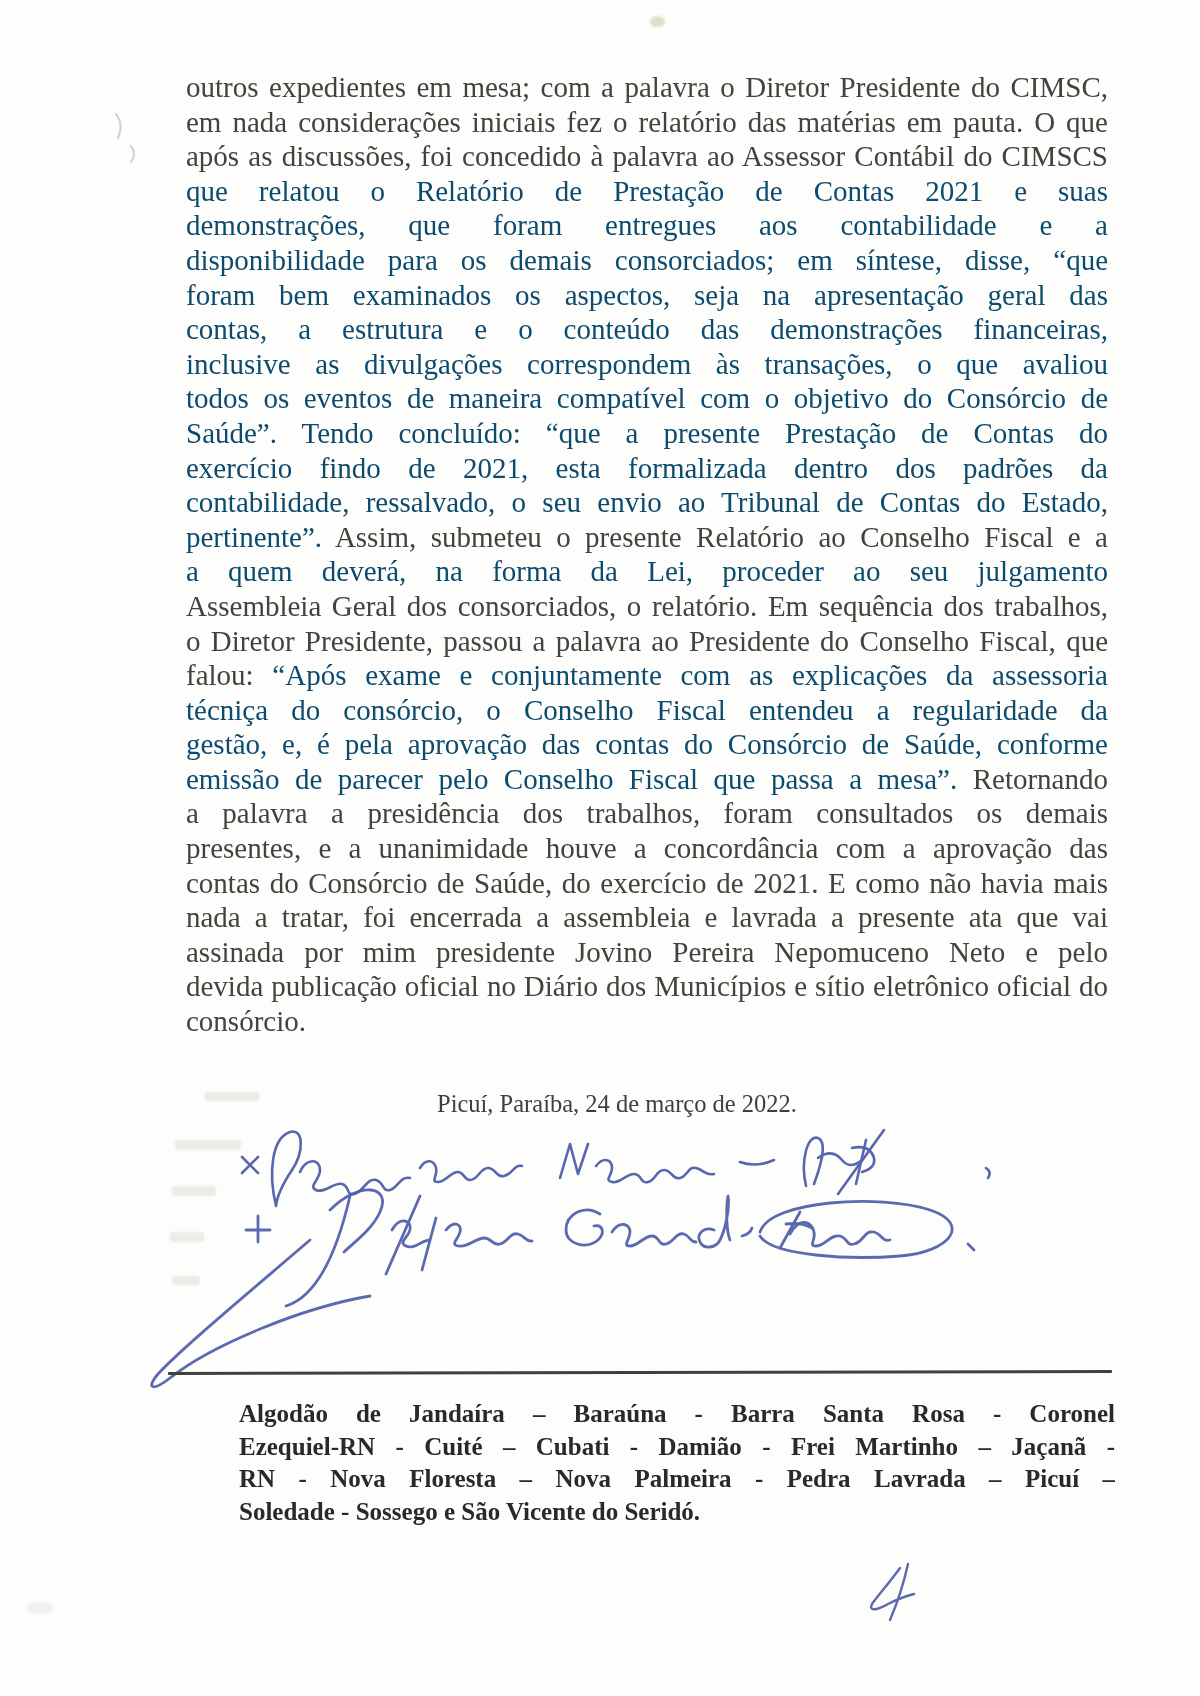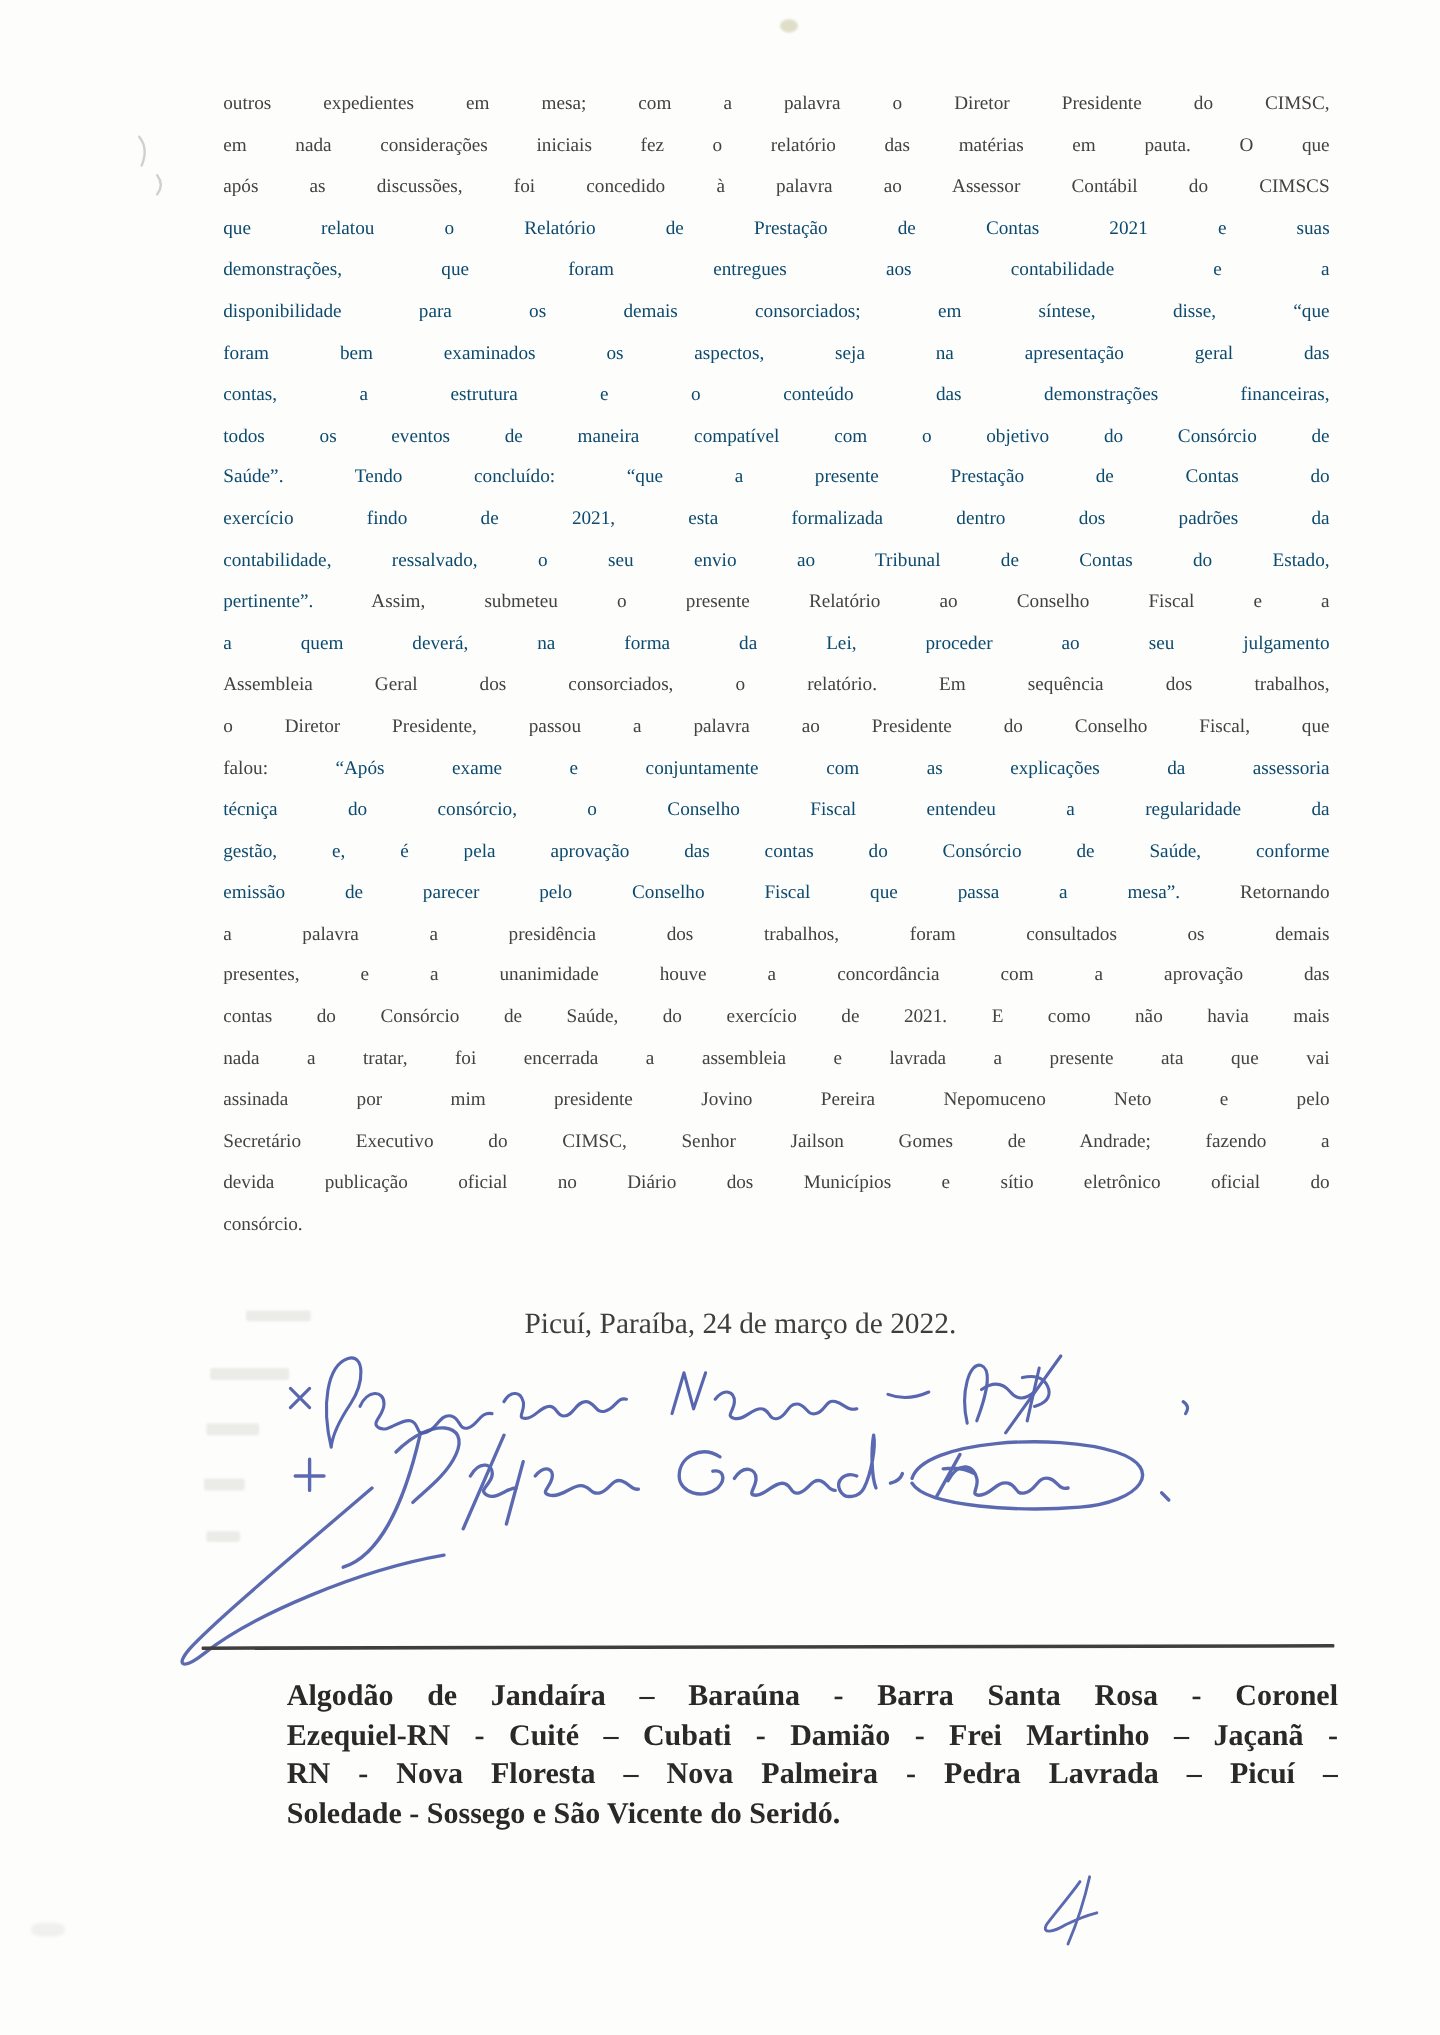--- a/index.html
+++ b/index.html
@@ -6,21 +6,21 @@
   body{background:#ffffff;font-family:"Liberation Serif","DejaVu Serif",serif;}
   .page{
     position:relative;width:1200px;height:1696px;overflow:hidden;
     background:#fdfdfc;
   }
   
   .body-text{
     position:absolute;left:186px;top:70px;width:922px;
   }
   .line{
-    font-size:16px;line-height:34.6px;height:34.6px;overflow:hidden;
+    font-size:29px;line-height:34.6px;height:34.6px;overflow:hidden;
     color:#44423e;
     text-align:justify;text-align-last:justify;
     text-justify:inter-word;
     white-space:normal;
   }
   .line.last{text-align-last:left;}
   .line .bold{font-weight:400;color:#0c4a6e;}
   
   .date-line{
     position:absolute;left:437px;top:1090px;
@@ -72,38 +72,38 @@
 
   <div class="body-text">
       <div class="line"><span>outros expedientes em mesa; com a palavra o Diretor Presidente do CIMSC,</span></div>
       <div class="line"><span>em nada considerações iniciais fez o relatório das matérias em pauta. O que</span></div>
       <div class="line"><span>após as discussões, foi concedido à palavra ao Assessor Contábil do CIMSCS</span></div>
       <div class="line"><span class="bold">que relatou o Relatório de Prestação de Contas 2021 e suas</span></div>
       <div class="line"><span class="bold">demonstrações, que foram entregues aos contabilidade e a</span></div>
       <div class="line"><span class="bold">disponibilidade para os demais consorciados; em síntese, disse, “que</span></div>
       <div class="line"><span class="bold">foram bem examinados os aspectos, seja na apresentação geral das</span></div>
       <div class="line"><span class="bold">contas, a estrutura e o conteúdo das demonstrações financeiras,</span></div>
+      <div class="line"><span class="bold">inclusive as divulgações correspondem às transações, o que avaliou</span></div>
       <div class="line"><span class="bold">todos os eventos de maneira compatível com o objetivo do Consórcio de</span></div>
       <div class="line"><span class="bold">Saúde”. Tendo concluído: “que a presente Prestação de Contas do</span></div>
       <div class="line"><span class="bold">exercício findo de 2021, esta formalizada dentro dos padrões da</span></div>
       <div class="line"><span class="bold">contabilidade, ressalvado, o seu envio ao Tribunal de Contas do Estado,</span></div>
       <div class="line"><span class="bold">pertinente”.</span><span> Assim, submeteu o presente Relatório ao Conselho Fiscal e a</span></div>
       <div class="line"><span class="bold">a quem deverá, na forma da Lei, proceder ao seu julgamento</span></div>
       <div class="line"><span>Assembleia Geral dos consorciados, o relatório. Em sequência dos trabalhos,</span></div>
       <div class="line"><span>o Diretor Presidente, passou a palavra ao Presidente do Conselho Fiscal, que</span></div>
       <div class="line"><span>falou: </span><span class="bold">“Após exame e conjuntamente com as explicações da assessoria</span></div>
       <div class="line"><span class="bold">técniça do consórcio, o Conselho Fiscal entendeu a regularidade da</span></div>
       <div class="line"><span class="bold">gestão, e, é pela aprovação das contas do Consórcio de Saúde, conforme</span></div>
       <div class="line"><span class="bold">emissão de parecer pelo Conselho Fiscal que passa a mesa”.</span><span> Retornando</span></div>
       <div class="line"><span>a palavra a presidência dos trabalhos, foram consultados os demais</span></div>
       <div class="line"><span>presentes, e a unanimidade houve a concordância com a aprovação das</span></div>
       <div class="line"><span>contas do Consórcio de Saúde, do exercício de 2021. E como não havia mais</span></div>
       <div class="line"><span>nada a tratar, foi encerrada a assembleia e lavrada a presente ata que vai</span></div>
       <div class="line"><span>assinada por mim presidente Jovino Pereira Nepomuceno Neto e pelo</span></div>
-      <div class="line"><span>Secretário Executivo do CIMSC, Senhor Jailson Gomes de Andrade; fazendo a</span></div>
       <div class="line"><span>devida publicação oficial no Diário dos Municípios e sítio eletrônico oficial do</span></div>
       <div class="line last"><span>consórcio.</span></div>
     </div>
 
   <div class="date-line">Picuí, Paraíba, 24 de março de 2022.</div>
 
   <svg class="sig-layer" viewBox="0 0 1200 1696">
 
     <g stroke="#9a9a94" stroke-width="2" fill="none" opacity="0.45" stroke-linecap="round">
       <path d="M116 114 q8 10 2 24"></path>

